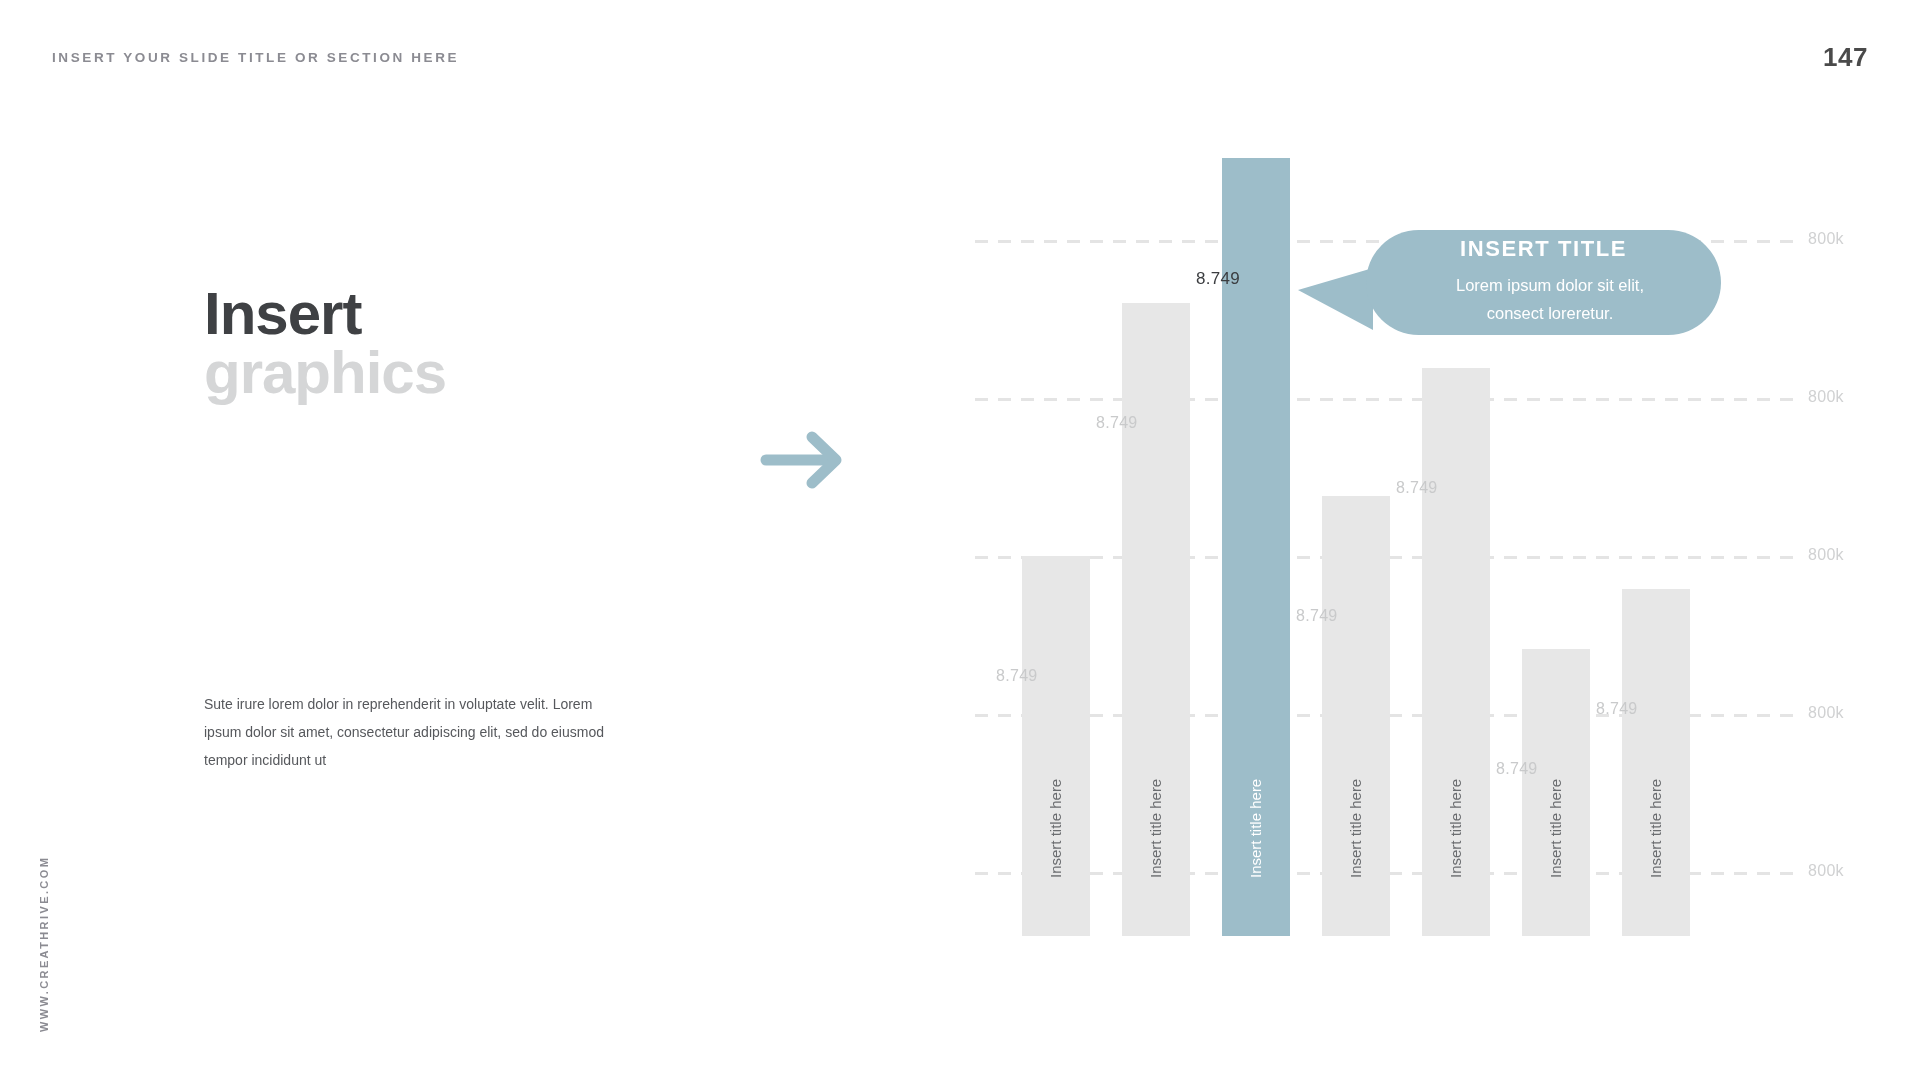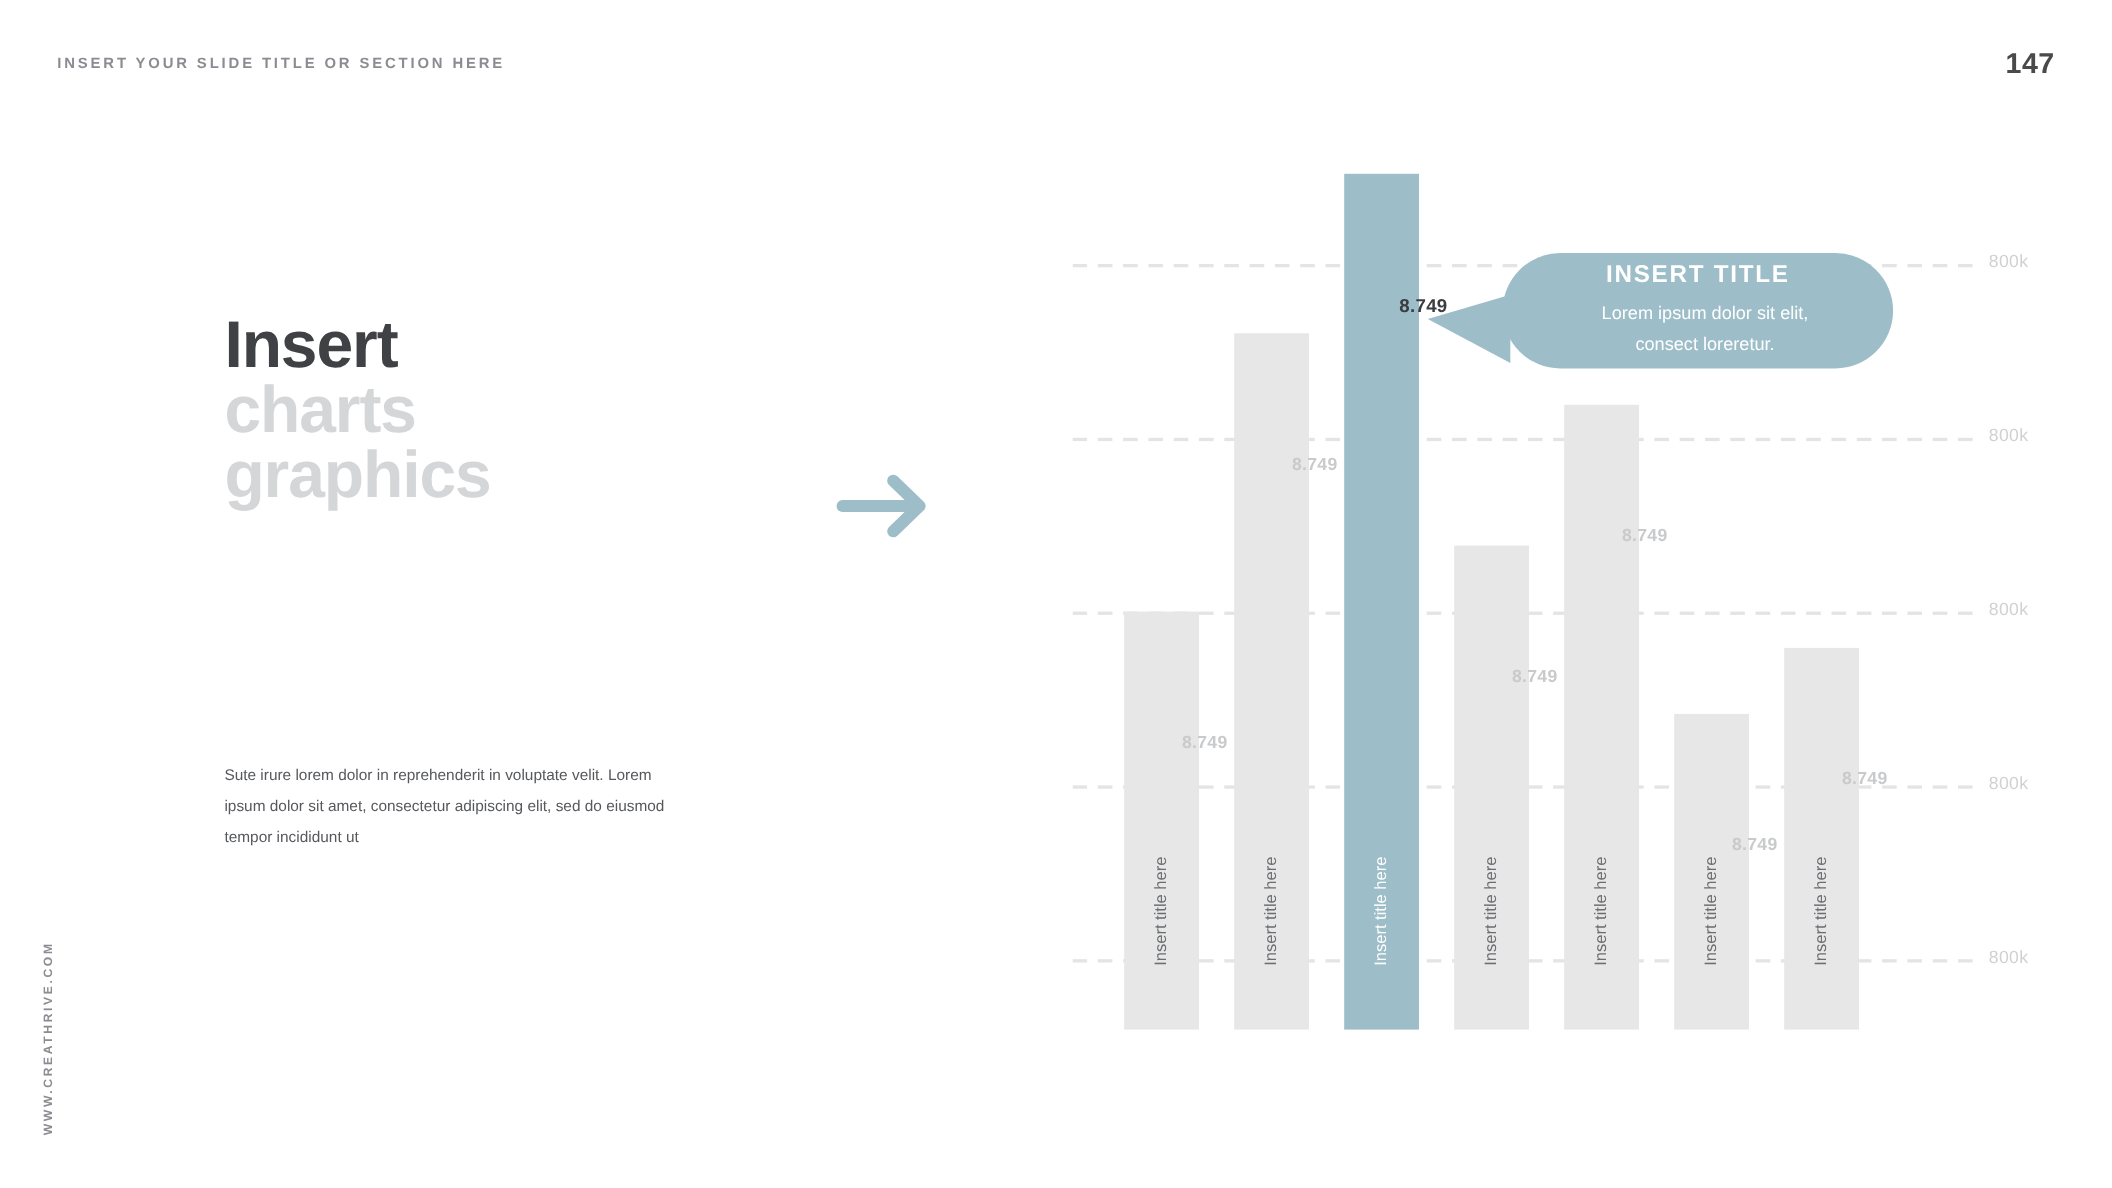--- a/index.html
+++ b/index.html
@@ -54,22 +54,22 @@
   }
   .axis-tick {
     position:absolute; left:1808px;
     font-size:16px; color:#d0d1d2; letter-spacing:0.3px;
   }
   .bar {
     position:absolute; bottom:0; background:#e7e7e7;
   }
   .bar.highlight { background:#9dbdc9; }
   .bar-value {
-    position:absolute; font-size:16px; font-weight:bold;
-    color:#c9cacb; letter-spacing:0.3px; text-align:right;
+    position:absolute; font-size:16px; font-weight:normal;
+    color:#c9cacb; letter-spacing:0.3px; text-align:left;
   }
   .bar-value.highlight { color:#3b3d40; font-size:17px; }
   .bar-label {
     position:absolute; bottom:58px; width:220px;
     transform-origin:left bottom; transform:rotate(-90deg);
     font-size:15px; color:#6b6d70; white-space:nowrap;
   }
   .bar-label.highlight { color:#ffffff; }
 
   
@@ -100,21 +100,20 @@
 </head>
 <body>
 
 <div id="slide-header-label">INSERT YOUR SLIDE TITLE OR SECTION HERE</div>
 <div id="page-number">147</div>
 
 <div id="site-url">WWW.CREATHRIVE.COM</div>
 
 <div id="headline-block">
   <div class="headline-line dark">Insert</div>
-  <div class="headline-line light">charts</div>
   <div class="headline-line light">graphics</div>
 </div>
 
 <div id="body-paragraph">Sute irure lorem dolor in reprehenderit in voluptate velit. Lorem ipsum dolor sit amet, consectetur adipiscing elit, sed do eiusmod tempor incididunt ut</div>
 
 <div id="arrow-icon">
   <svg width="88" height="70" viewBox="0 0 88 70" fill="none">
     <path d="M6 35 H74" stroke="#9dbdc9" stroke-width="11" stroke-linecap="round"></path>
     <path d="M52 12 L76 35 L52 58" stroke="#9dbdc9" stroke-width="11" stroke-linecap="round" stroke-linejoin="round" fill="none"></path>
   </svg>

